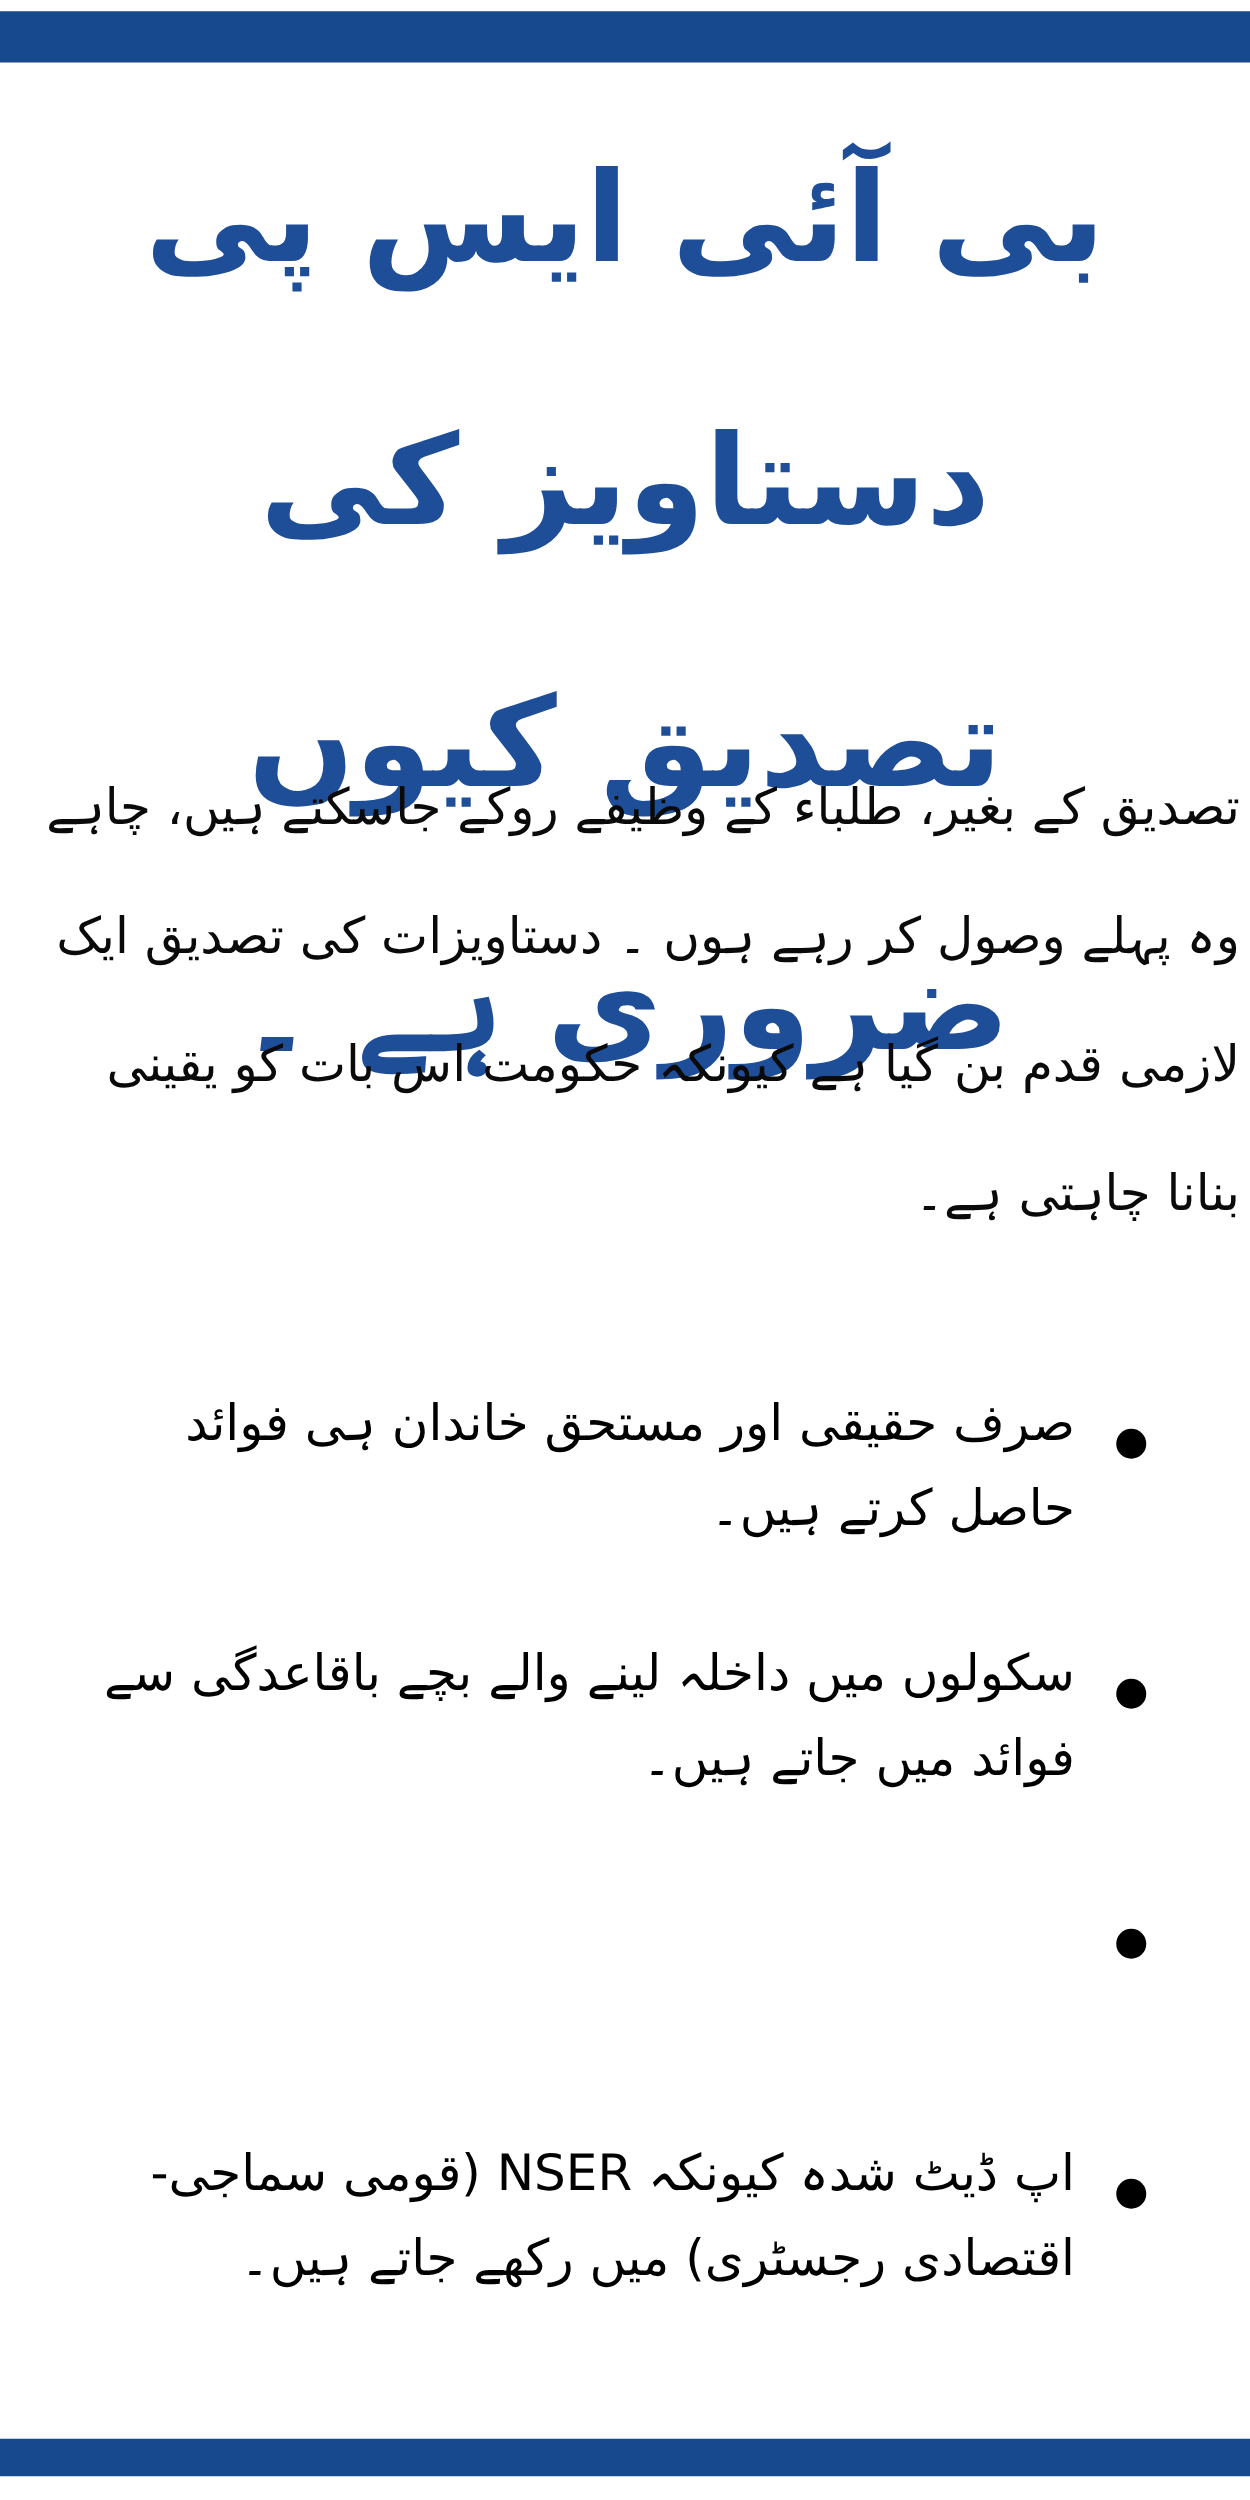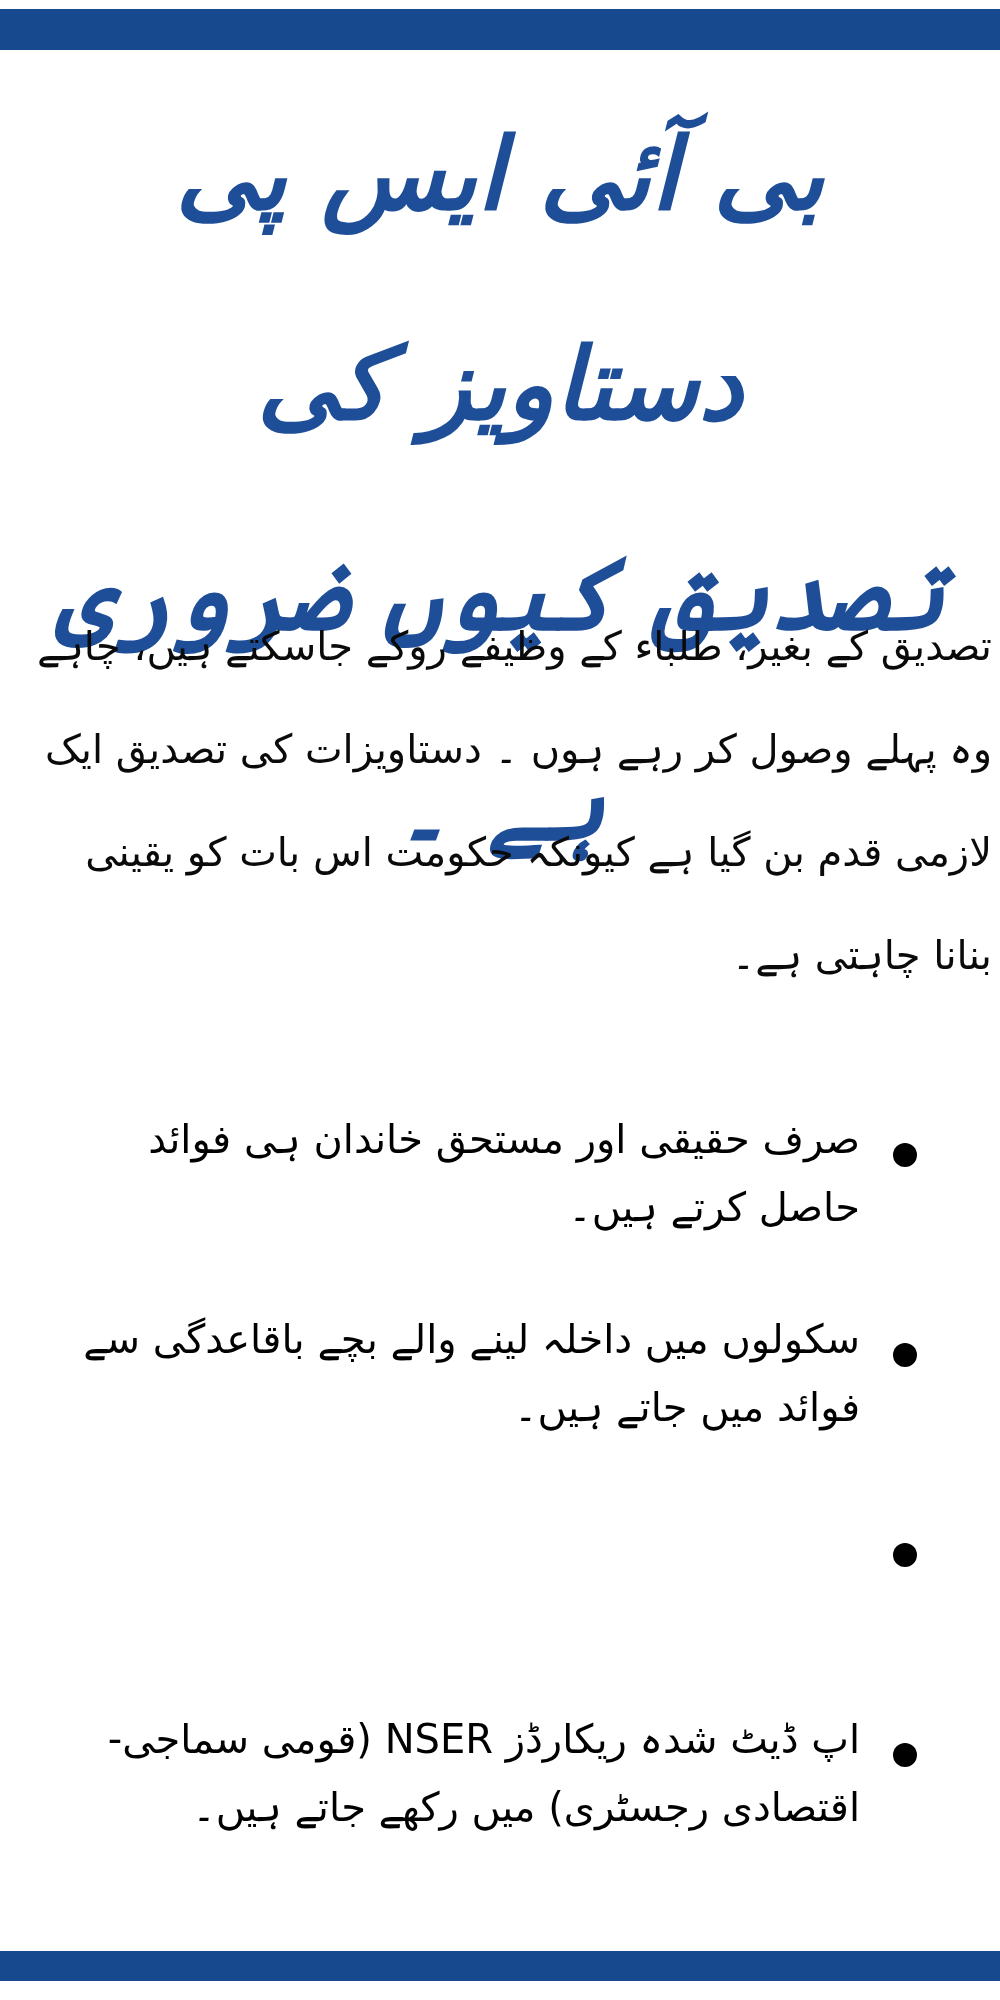--- a/index.html
+++ b/index.html
@@ -33,21 +33,21 @@
     left: 5px;
     right: 5px;
     margin: 0;
     text-align: center;
     color: #1F4E99;
     font-weight: bold;
     font-size: 100px;
     line-height: 210px;
     direction: rtl;
   }
-  .title .line { display: block; font-style: italic; }
+  .title .line { display: block; }
 
   
   .intro {
     position: absolute;
     top: 595px;
     right: 8px;
     left: 25px;
     margin: 0;
     direction: rtl;
     text-align: right;
@@ -108,19 +108,19 @@
     </li>
     <li>
       <span class="marker"></span>
       <span>سکولوں میں داخلہ لینے والے بچے باقاعدگی سے فوائد میں جاتے ہیں۔</span>
     </li>
     <li>
       <span class="marker"></span>
     </li>
     <li>
       <span class="marker"></span>
-      <span>اپ ڈیٹ شدہ ریکارڈز NSER (قومی سماجی- اقتصادی رجسٹری) میں رکھے جاتے ہیں۔</span>
+      <span>اپ ڈیٹ شدہ کیونکہ NSER (قومی سماجی- اقتصادی رجسٹری) میں رکھے جاتے ہیں۔</span>
     </li>
   </ul>
 
   <div class="bar bottom"></div>
 
 </div>
 
 </body></html>

